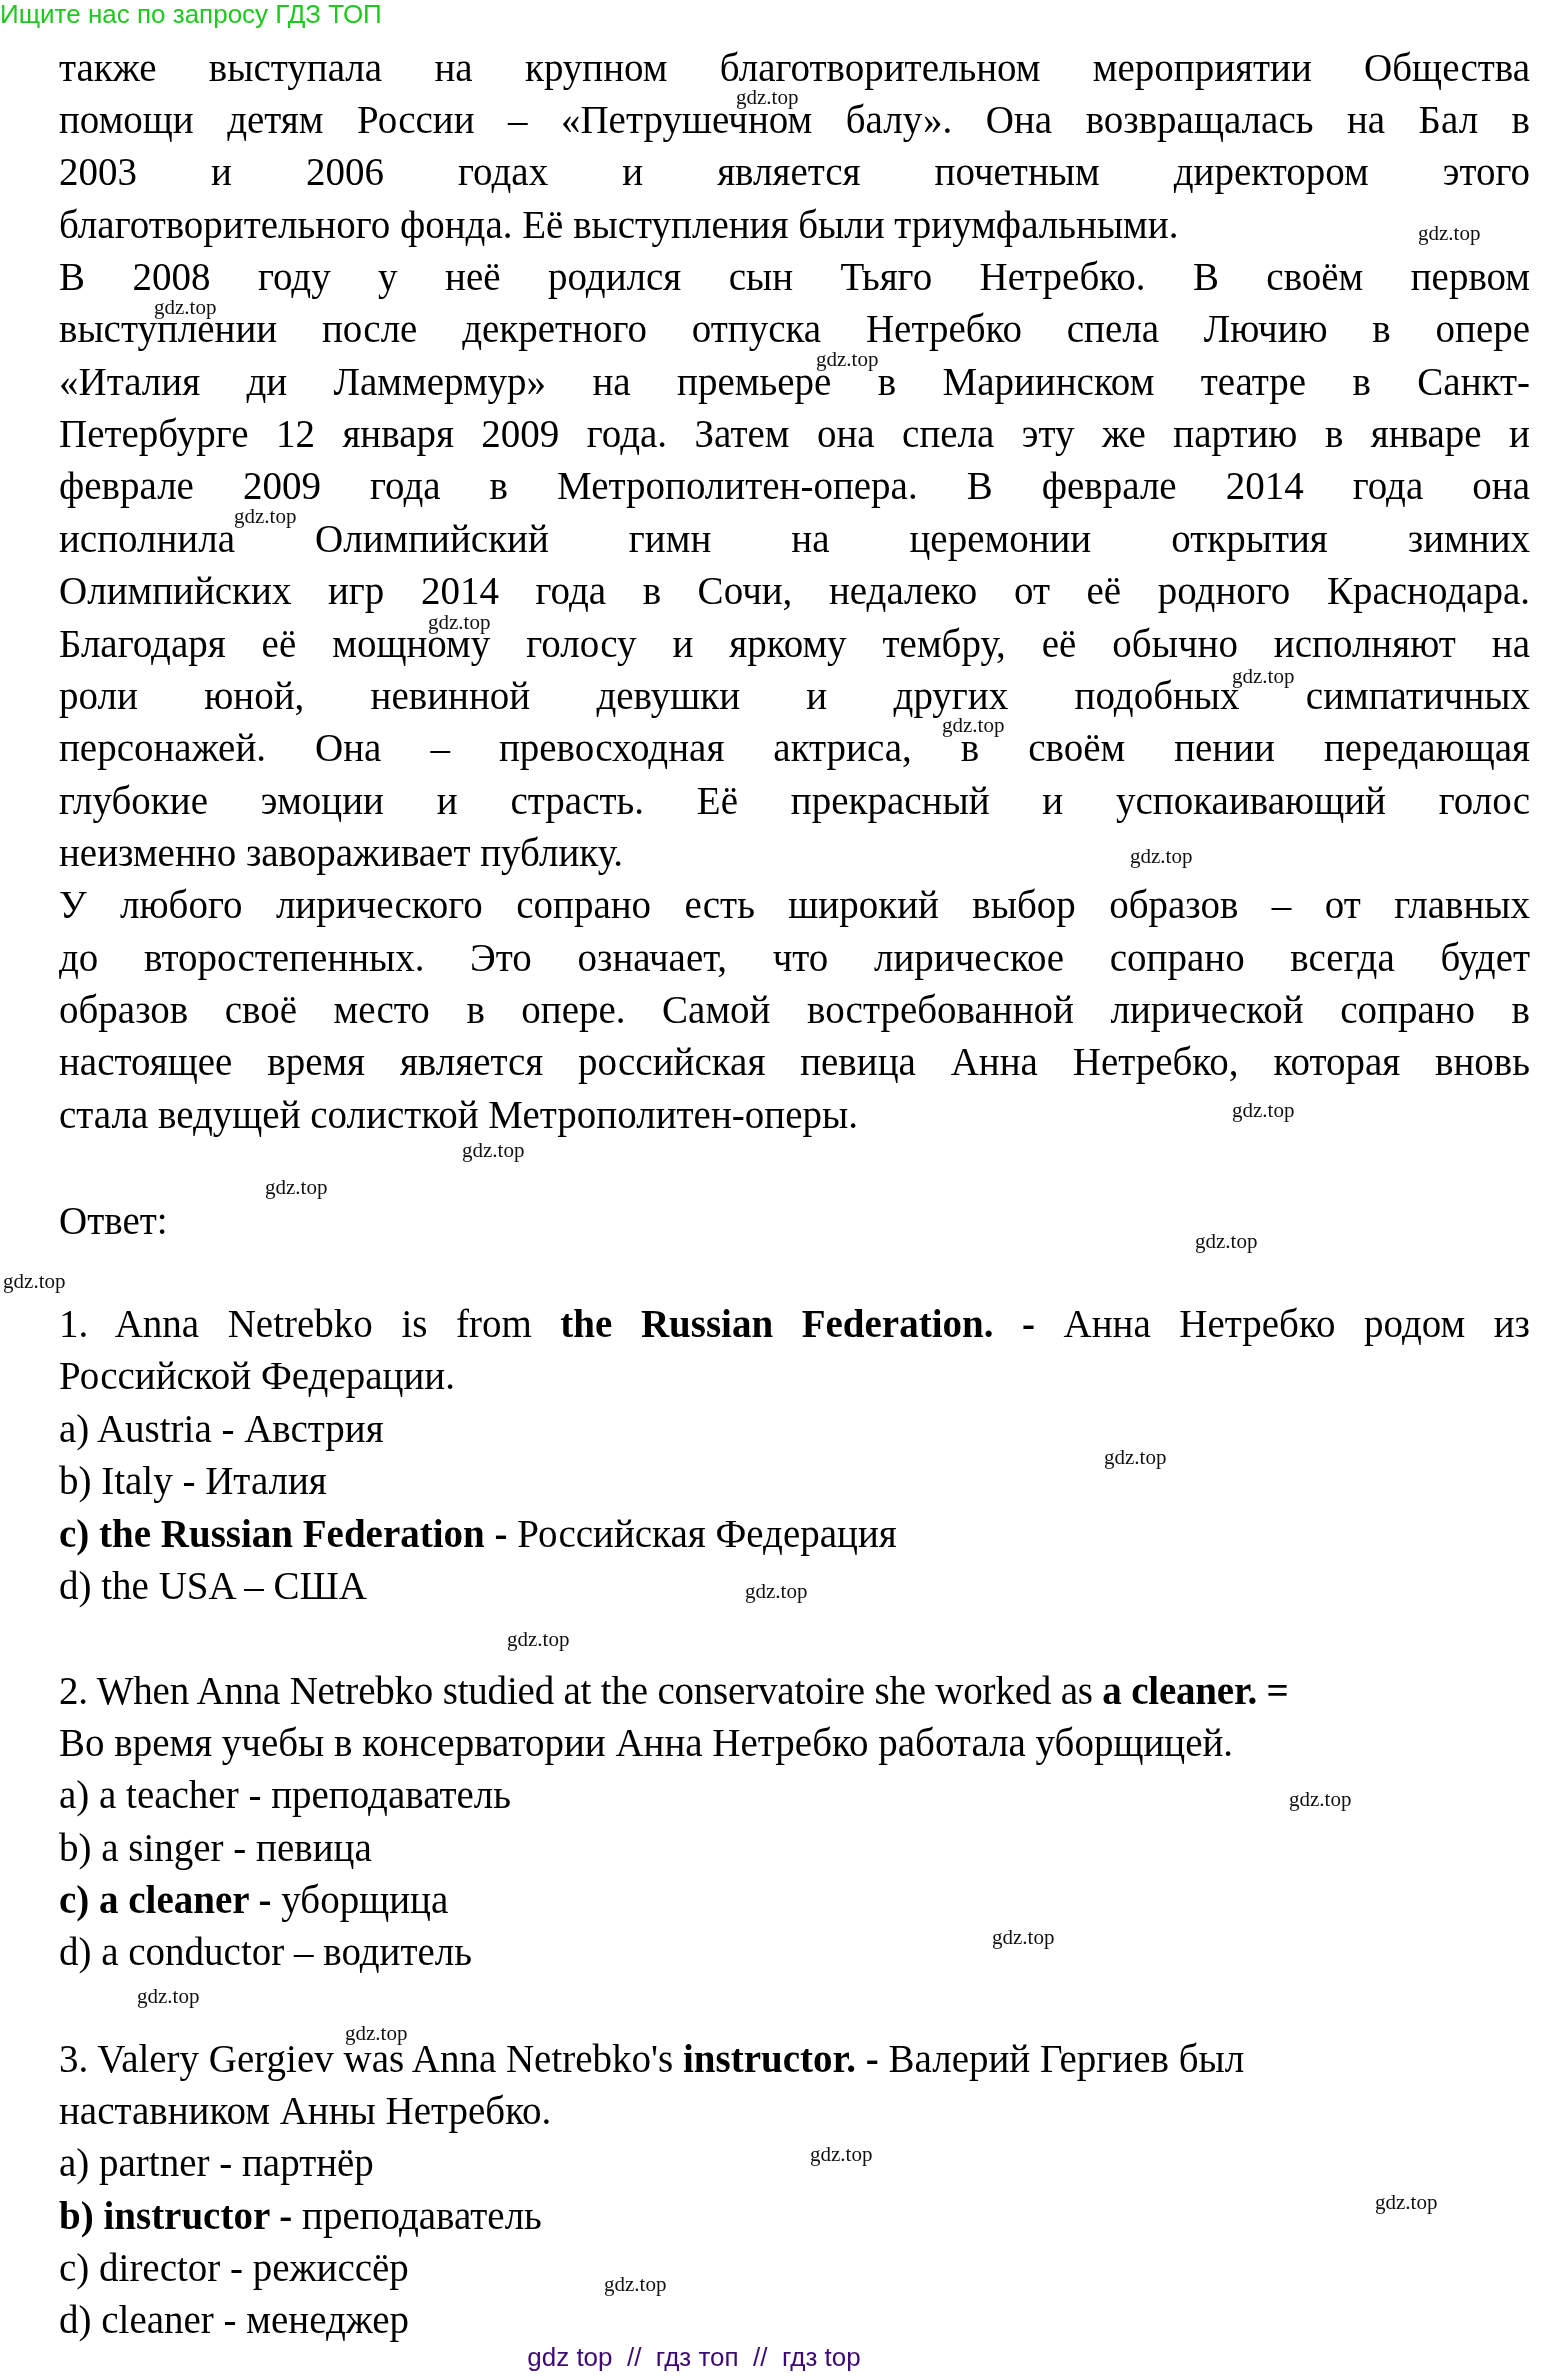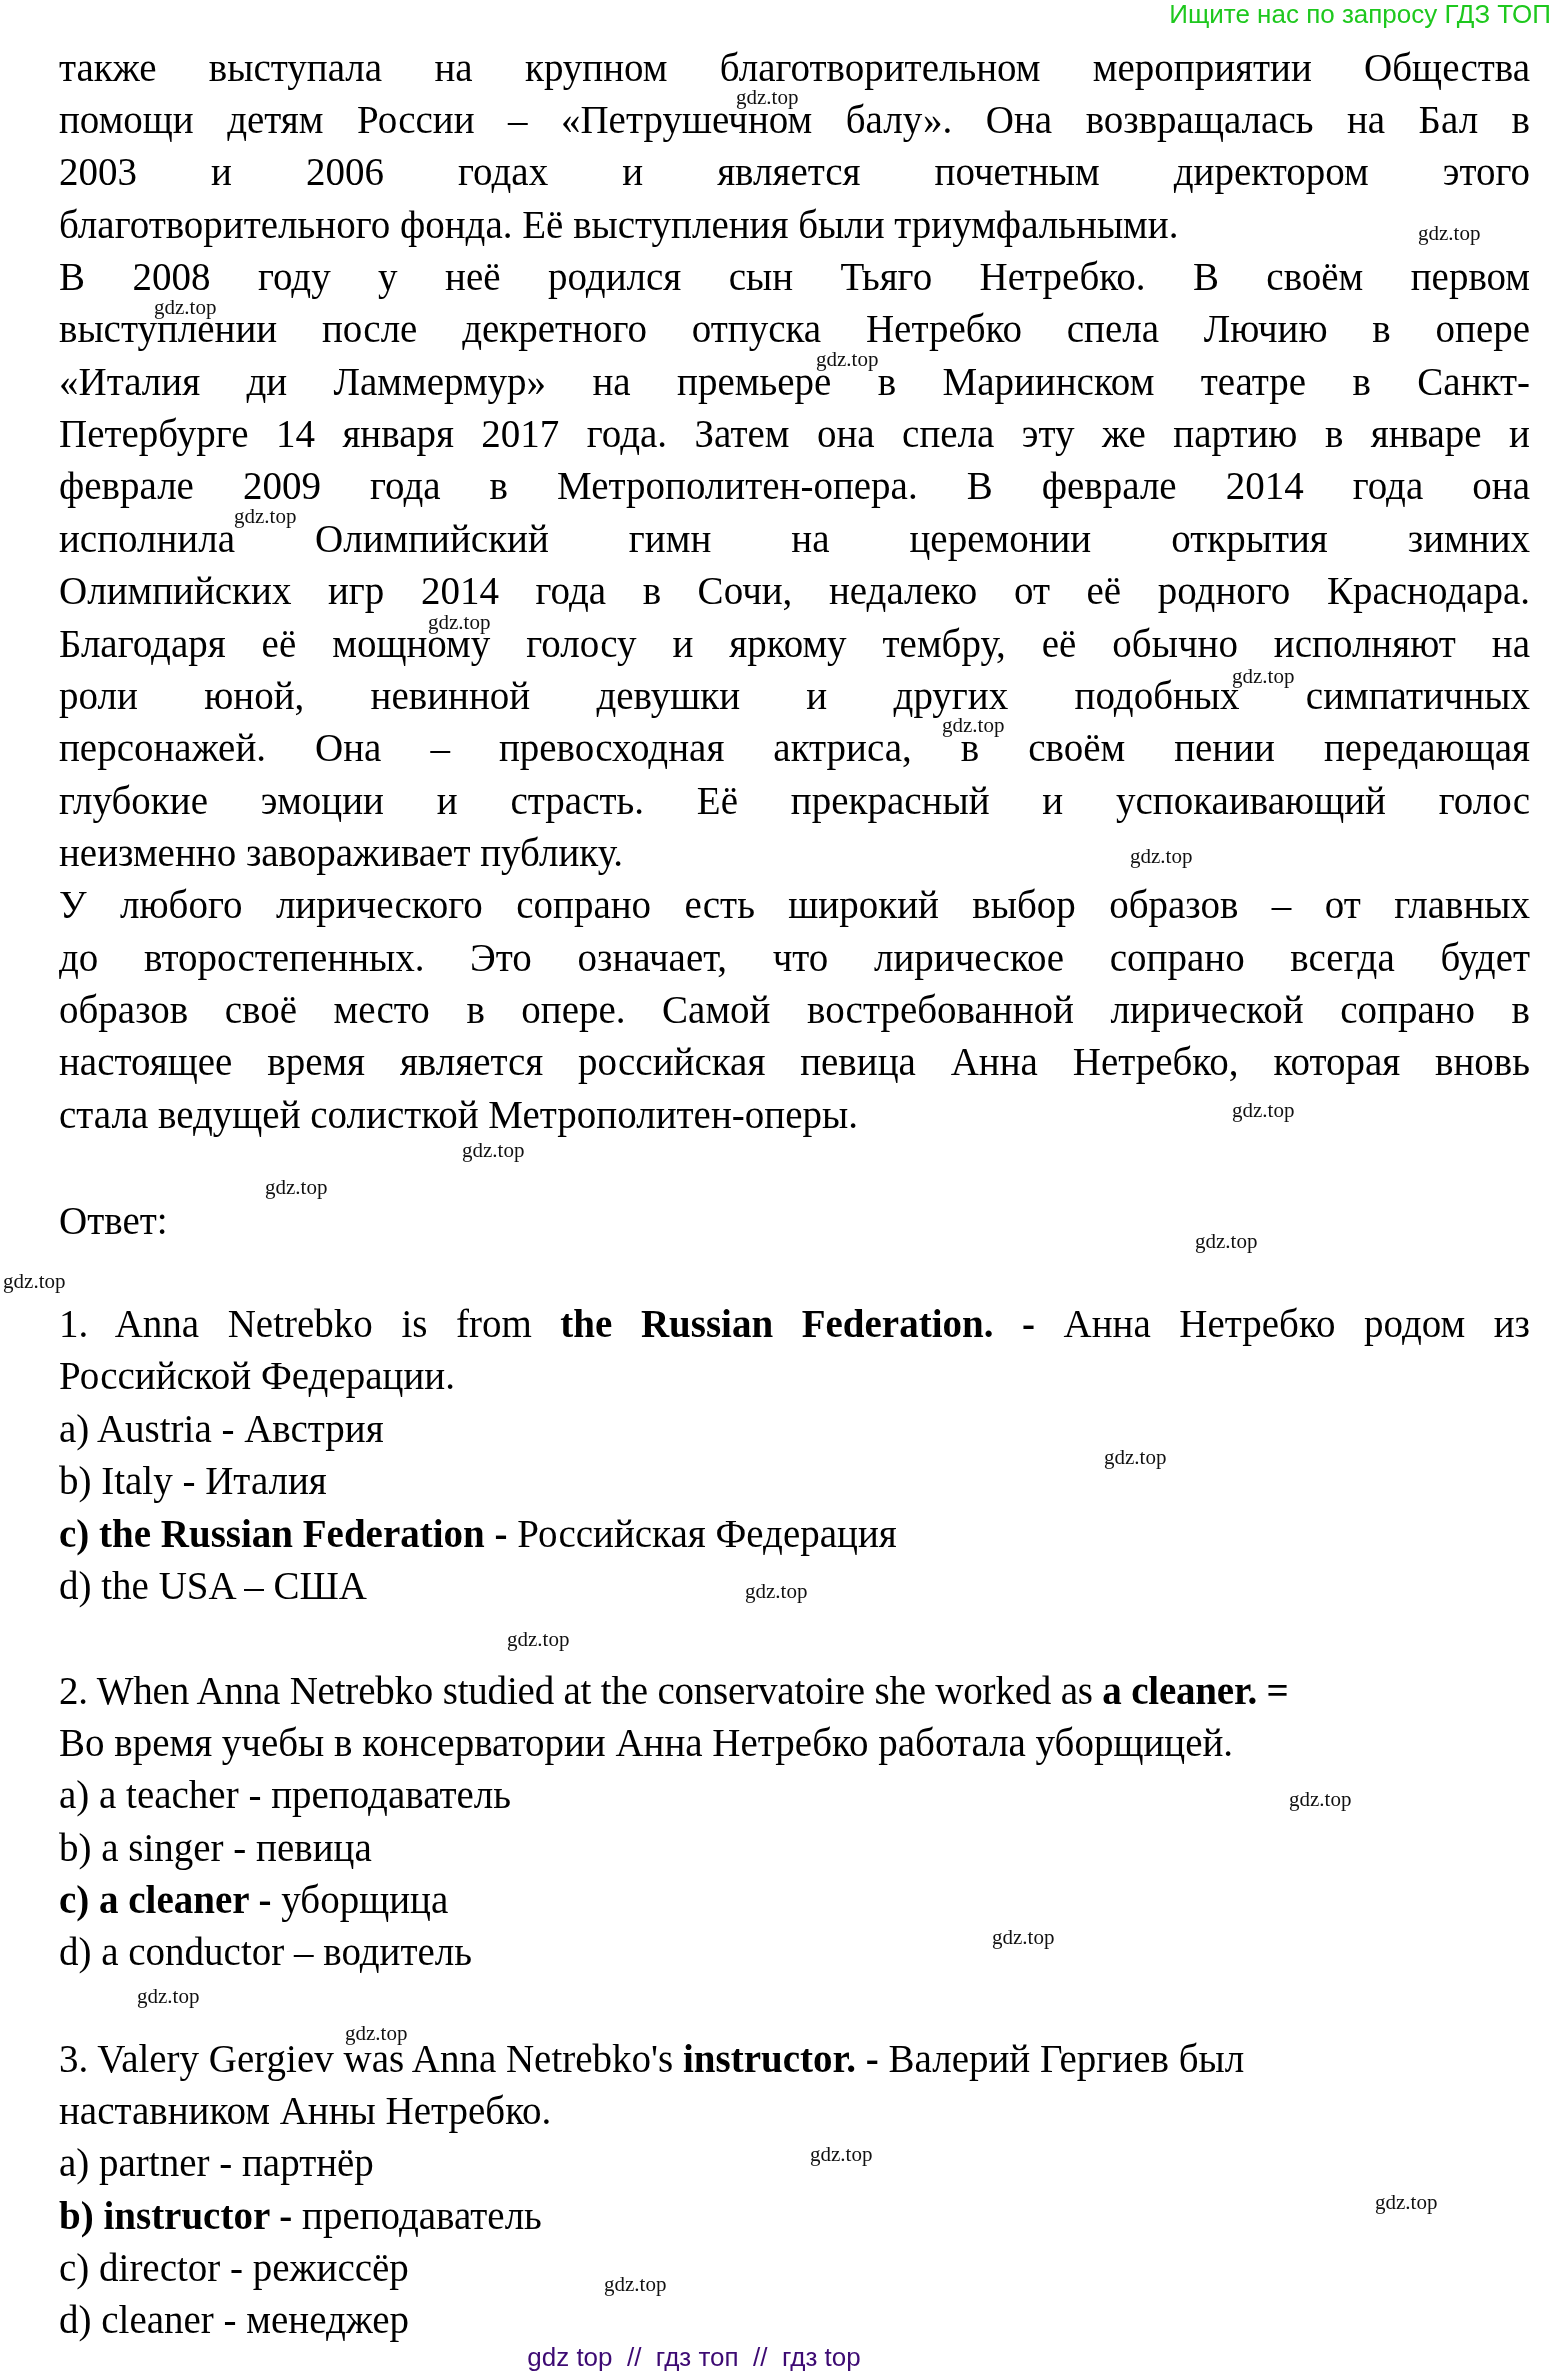--- a/index.html
+++ b/index.html
@@ -1,17 +1,17 @@
 <!DOCTYPE html>
 <html style="font-size:12.3px"><head>
 <meta charset="utf-8">
 <style>
   html, body { margin:0; padding:0; background:#ffffff; }
   body { width:1551px; height:2377px; position:relative; overflow:hidden; }
-  .hdr { position:absolute; left:0; width:1551px; top:-1.5px; text-align:right;
+  .hdr { position:absolute; left:0; width:1551px; top:-1.5px; text-align:left;
          font-family:"Liberation Sans", sans-serif; font-size:26px; color:#1ec81e; line-height:31px; }
   .ftr { position:absolute; left:0; width:1388px; top:2342px; text-align:center;
          font-family:"Liberation Sans", sans-serif; font-size:26px; color:#3d0a73; line-height:31px; white-space:pre; }
   .ln { position:absolute; left:59px; width:1471px; font-family:"Liberation Serif", serif;
         font-size:39px; line-height:46px; color:#000000; white-space:nowrap; }
   .j { text-align:justify; text-align-last:justify; white-space:normal; }
   .b { font-weight:bold; }
   .wm { position:absolute; font-family:Liberation Serif, serif; font-size:21px; color:#111;
         line-height:23px; white-space:nowrap; }
 </style>
@@ -20,21 +20,21 @@
 
 <div class="hdr">Ищите нас по запросу ГДЗ ТОП</div>
 
 <div class="ln j" style="top:45px">также выступала на крупном благотворительном мероприятии Общества</div>
 <div class="ln j" style="top:97px">помощи детям России – «Петрушечном балу». Она возвращалась на Бал в</div>
 <div class="ln j" style="top:149px">2003 и 2006 годах и является почетным директором этого</div>
 <div class="ln" style="top:202px">благотворительного фонда. Её выступления были триумфальными.</div>
 <div class="ln j" style="top:254px">В 2008 году у неё родился сын Тьяго Нетребко. В своём первом</div>
 <div class="ln j" style="top:306px">выступлении после декретного отпуска Нетребко спела Лючию в опере</div>
 <div class="ln j" style="top:359px">«Италия ди Ламмермур» на премьере в Мариинском театре в Санкт-</div>
-<div class="ln j" style="top:411px">Петербурге 14 января 2017 года. Затем она спела эту же партию в январе и</div>
+<div class="ln j" style="top:411px">Петербурге 12 января 2009 года. Затем она спела эту же партию в январе и</div>
 <div class="ln j" style="top:463px">феврале 2009 года в Метрополитен-опера. В феврале 2014 года она</div>
 <div class="ln j" style="top:516px">исполнила Олимпийский гимн на церемонии открытия зимних</div>
 <div class="ln j" style="top:568px">Олимпийских игр 2014 года в Сочи, недалеко от её родного Краснодара.</div>
 <div class="ln j" style="top:621px">Благодаря её мощному голосу и яркому тембру, её обычно исполняют на</div>
 <div class="ln j" style="top:673px">роли юной, невинной девушки и других подобных симпатичных</div>
 <div class="ln j" style="top:725px">персонажей. Она – превосходная актриса, в своём пении передающая</div>
 <div class="ln j" style="top:778px">глубокие эмоции и страсть. Её прекрасный и успокаивающий голос</div>
 <div class="ln" style="top:830px">неизменно завораживает публику.</div>
 <div class="ln j" style="top:882px">У любого лирического сопрано есть широкий выбор образов – от главных</div>
 <div class="ln j" style="top:935px">до второстепенных. Это означает, что лирическое сопрано всегда будет</div>

